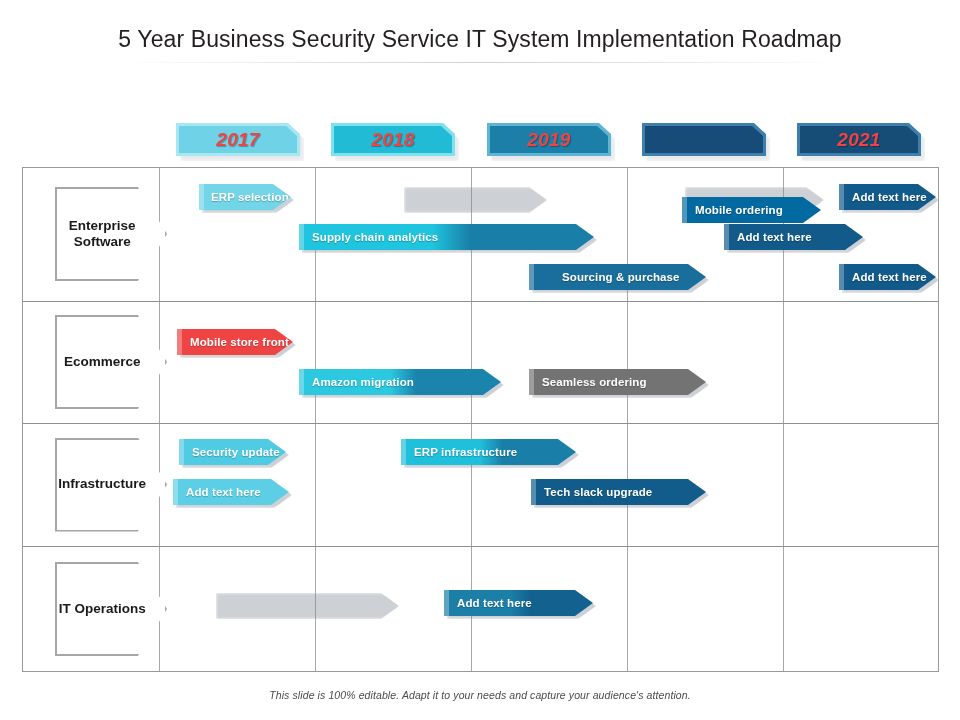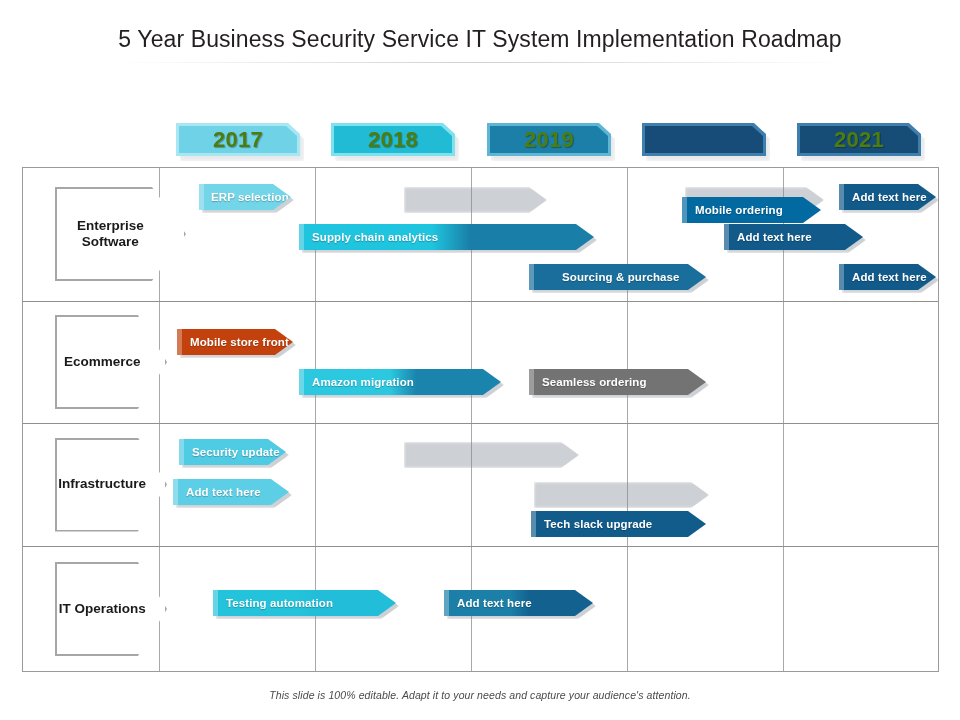--- a/index.html
+++ b/index.html
@@ -28,21 +28,21 @@
   #years{position:absolute;left:0;top:0;width:960px;height:720px;pointer-events:none;}
   .year-tab{
     position:absolute;top:123px;width:124px;height:33px;
     pointer-events:auto;
     -webkit-clip-path:polygon(0 0,112px 0,100% 11px,100% 100%,0 100%);
     clip-path:polygon(0 0,112px 0,100% 11px,100% 100%,0 100%);
     box-sizing:border-box;
     display:flex;align-items:center;justify-content:center;
   }
   .year-tab .ytxt{
-    font-size:22px;font-weight:bold;color:#4d7c0f;
+    font-size:19px;font-weight:bold;font-style:italic;color:#ef4444;
     text-shadow:1px 1px 1px rgba(0,0,0,.30);
     letter-spacing:.3px;
   }
   .year-shadow{
     position:absolute;top:128px;width:124px;height:33px;
     background:rgba(140,150,160,.22);
     filter:blur(2px);
     -webkit-clip-path:polygon(0 0,112px 0,100% 11px,100% 100%,0 100%);
     clip-path:polygon(0 0,112px 0,100% 11px,100% 100%,0 100%);
   }
@@ -159,21 +159,21 @@
 
 <div id="grid">
     <div class="vline" style="left: 136px;"></div>
     <div class="vline" style="left: 292px;"></div>
     <div class="vline" style="left: 448px;"></div>
     <div class="vline" style="left: 604px;"></div>
     <div class="vline" style="left: 760px;"></div>
     <div class="hline" style="top: 133px;"></div>
     <div class="hline" style="top: 255px;"></div>
     <div class="hline" style="top: 378px;"></div>
-    <div class="rowlabel" style="top: 19px; padding-left: 19px;">
+    <div class="rowlabel" style="top: 19px;">
       <div class="shadow"></div>
       <div class="shp"></div>
       <div class="lbl">Enterprise Software</div>
     </div>
     <div class="bar-shadow" style="left: 179px; top: 19px; width: 92px;"></div>
     <div class="bar" style="left: 176px; top: 16px; width: 92px; background: rgb(114, 213, 232);">
       <div class="bar-cap"></div>
       <span class="btxt" style="position: relative; padding-left: 12px;">ERP selection</span>
     </div>
     <div class="bar-shadow" style="left: 381px; top: 19px; width: 143px;"></div>
@@ -206,21 +206,21 @@
     <div class="bar" style="left: 816px; top: 96px; width: 97px; background: rgb(17, 90, 138);">
       <div class="bar-cap"></div>
       <span class="btxt" style="position: relative;">Add text here</span>
     </div>
     <div class="rowlabel" style="top: 147px;">
       <div class="shadow"></div>
       <div class="shp"></div>
       <div class="lbl">Ecommerce</div>
     </div>
     <div class="bar-shadow" style="left: 157px; top: 164px; width: 116px;"></div>
-    <div class="bar" style="left: 154px; top: 161px; width: 116px; background: #c2410c;">
+    <div class="bar" style="left: 154px; top: 161px; width: 116px; background: #ef4444;">
       <div class="bar-cap"></div>
       <span class="btxt" style="position: relative;">Mobile store front</span>
     </div>
     <div class="bar-shadow" style="left: 279px; top: 204px; width: 202px;"></div>
     <div class="bar" style="left: 276px; top: 201px; width: 202px; background: linear-gradient(to right, rgb(43, 200, 224) 0%, rgb(43, 200, 224) 45%, rgb(26, 132, 173) 58%, rgb(26, 132, 173) 100%);">
       <div class="bar-cap"></div>
       <span class="btxt" style="position: relative;">Amazon migration</span>
     </div>
     <div class="bar-shadow" style="left: 509px; top: 204px; width: 177px;"></div>
     <div class="bar" style="left: 506px; top: 201px; width: 177px; background: #737373;">
@@ -231,40 +231,40 @@
       <div class="shadow"></div>
       <div class="shp"></div>
       <div class="lbl">Infrastructure</div>
     </div>
     <div class="bar-shadow" style="left: 159px; top: 274px; width: 107px;"></div>
     <div class="bar" style="left: 156px; top: 271px; width: 107px; background: rgb(80, 203, 228);">
       <div class="bar-cap"></div>
       <span class="btxt" style="position: relative;">Security update</span>
     </div>
     <div class="bar-shadow" style="left: 381px; top: 274px; width: 175px;"></div>
+    <div class="bar" style="left: 378px; top: 271px; width: 175px; background: linear-gradient(to right, rgb(31, 192, 220) 0%, rgb(31, 192, 220) 45%, rgb(26, 127, 168) 58%, rgb(26, 127, 168) 100%);">
+      <div class="bar-cap"></div>
+      <span class="btxt" style="position: relative;">ERP infrastructure</span>
+    </div>
     <div class="bar-shadow" style="left: 153px; top: 314px; width: 116px;"></div>
     <div class="bar" style="left: 150px; top: 311px; width: 116px; background: rgb(92, 207, 230);">
       <div class="bar-cap"></div>
       <span class="btxt" style="position: relative;">Add text here</span>
     </div>
     <div class="bar-shadow" style="left: 511px; top: 314px; width: 175px;"></div>
-    <div class="bar" style="left: 508px; top: 311px; width: 175px; background: rgb(18, 92, 140); margin-top: 32px;">
+    <div class="bar" style="left: 508px; top: 311px; width: 175px; background: rgb(18, 92, 140);">
       <div class="bar-cap"></div>
       <span class="btxt" style="position: relative;">Tech slack upgrade</span>
     </div>
     <div class="rowlabel" style="top: 394px;">
       <div class="shadow"></div>
       <div class="shp"></div>
       <div class="lbl">IT Operations</div>
     </div>
     <div class="bar-shadow" style="left: 193px; top: 425px; width: 183px;"></div>
-    <div class="bar" style="left: 190px; top: 422px; width: 183px; background: linear-gradient(to right, rgb(36, 195, 220) 0%, rgb(36, 195, 220) 45%, rgb(34, 189, 216) 58%, rgb(34, 189, 216) 100%);">
-      <div class="bar-cap"></div>
-      <span class="btxt" style="position: relative;">Testing automation</span>
-    </div>
     <div class="bar-shadow" style="left: 424px; top: 425px; width: 149px;"></div>
     <div class="bar" style="left: 421px; top: 422px; width: 149px; background: linear-gradient(to right, rgb(27, 127, 168) 0%, rgb(27, 127, 168) 45%, rgb(18, 97, 143) 58%, rgb(18, 97, 143) 100%);">
       <div class="bar-cap"></div>
       <span class="btxt" style="position: relative;">Add text here</span>
     </div>
   </div>
 
 <div id="footer">This slide is 100% editable. Adapt it to your needs and capture your audience's attention.</div>
 
 </body></html>

